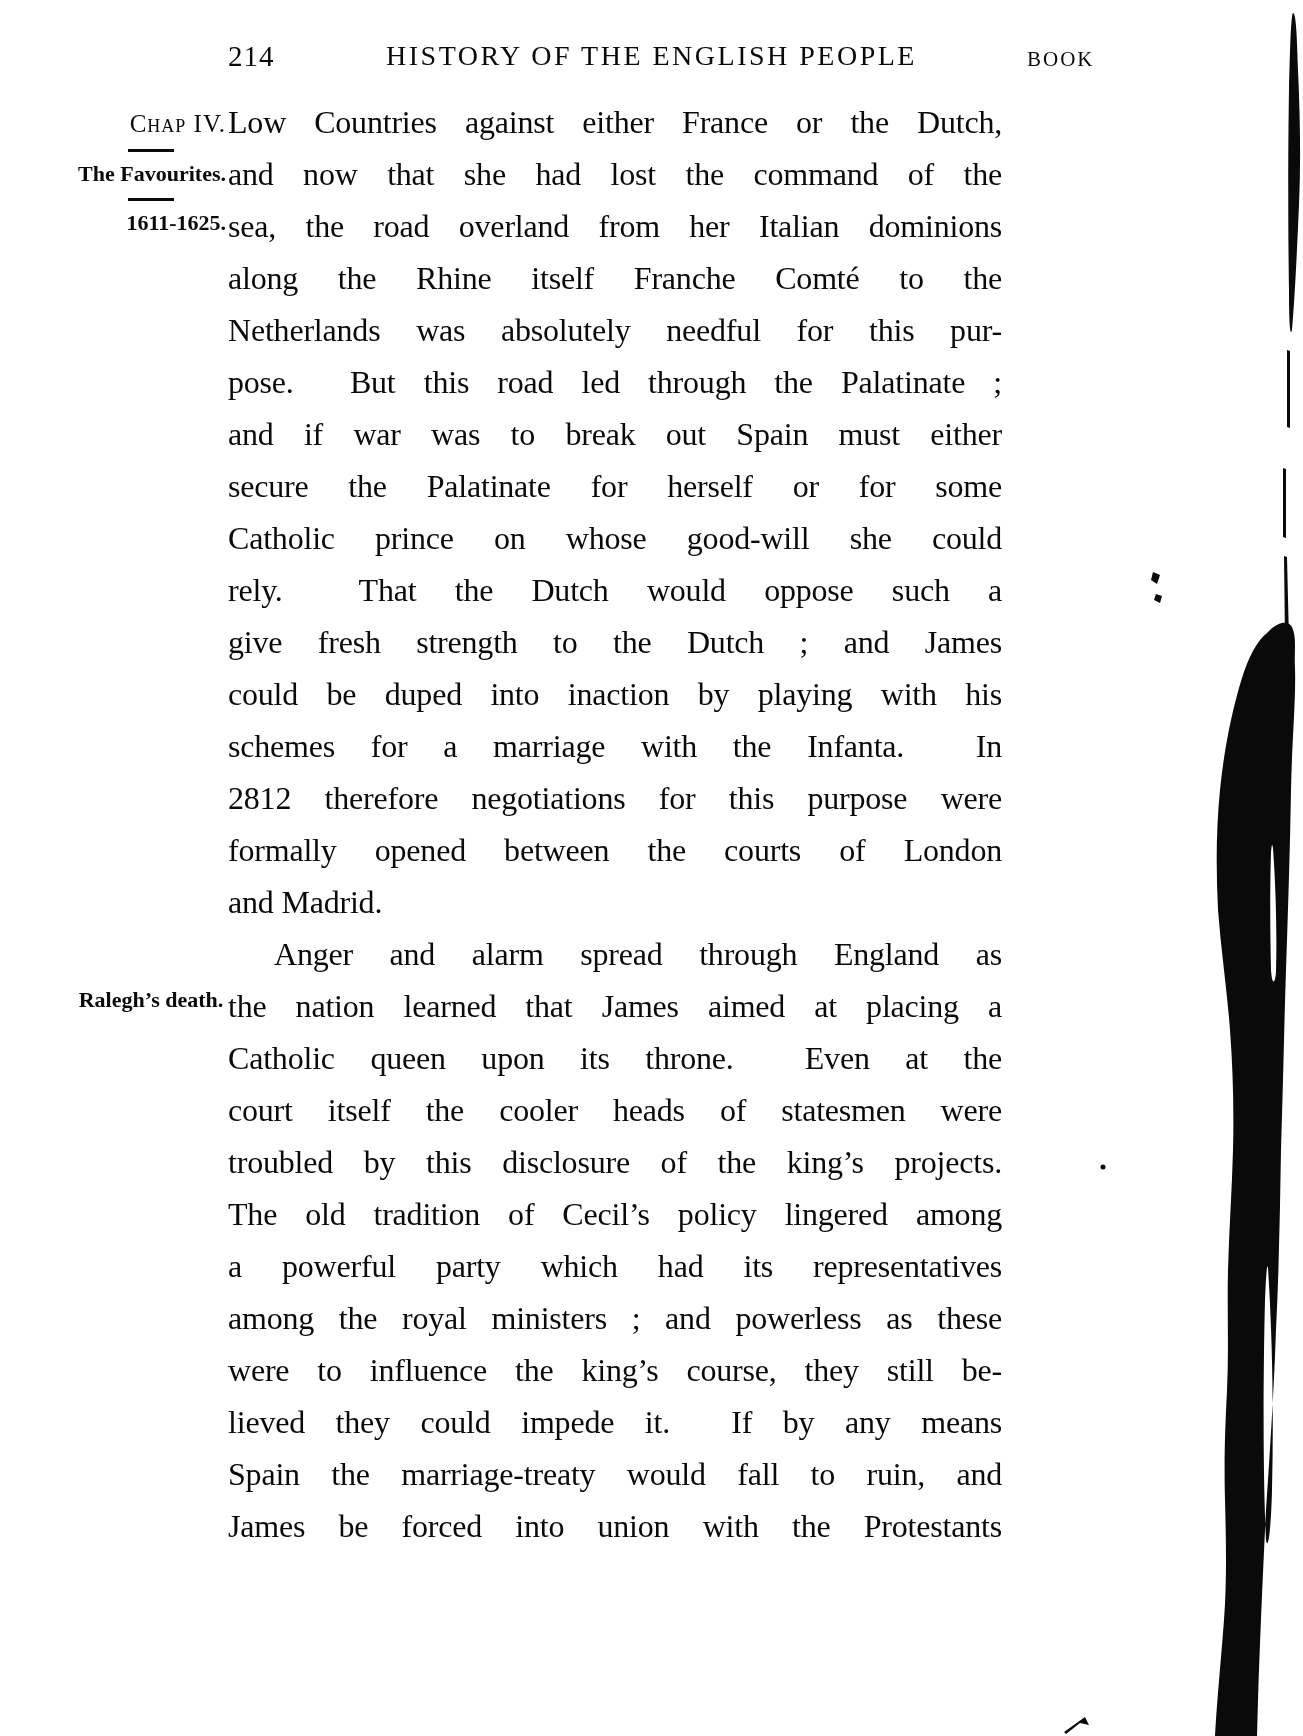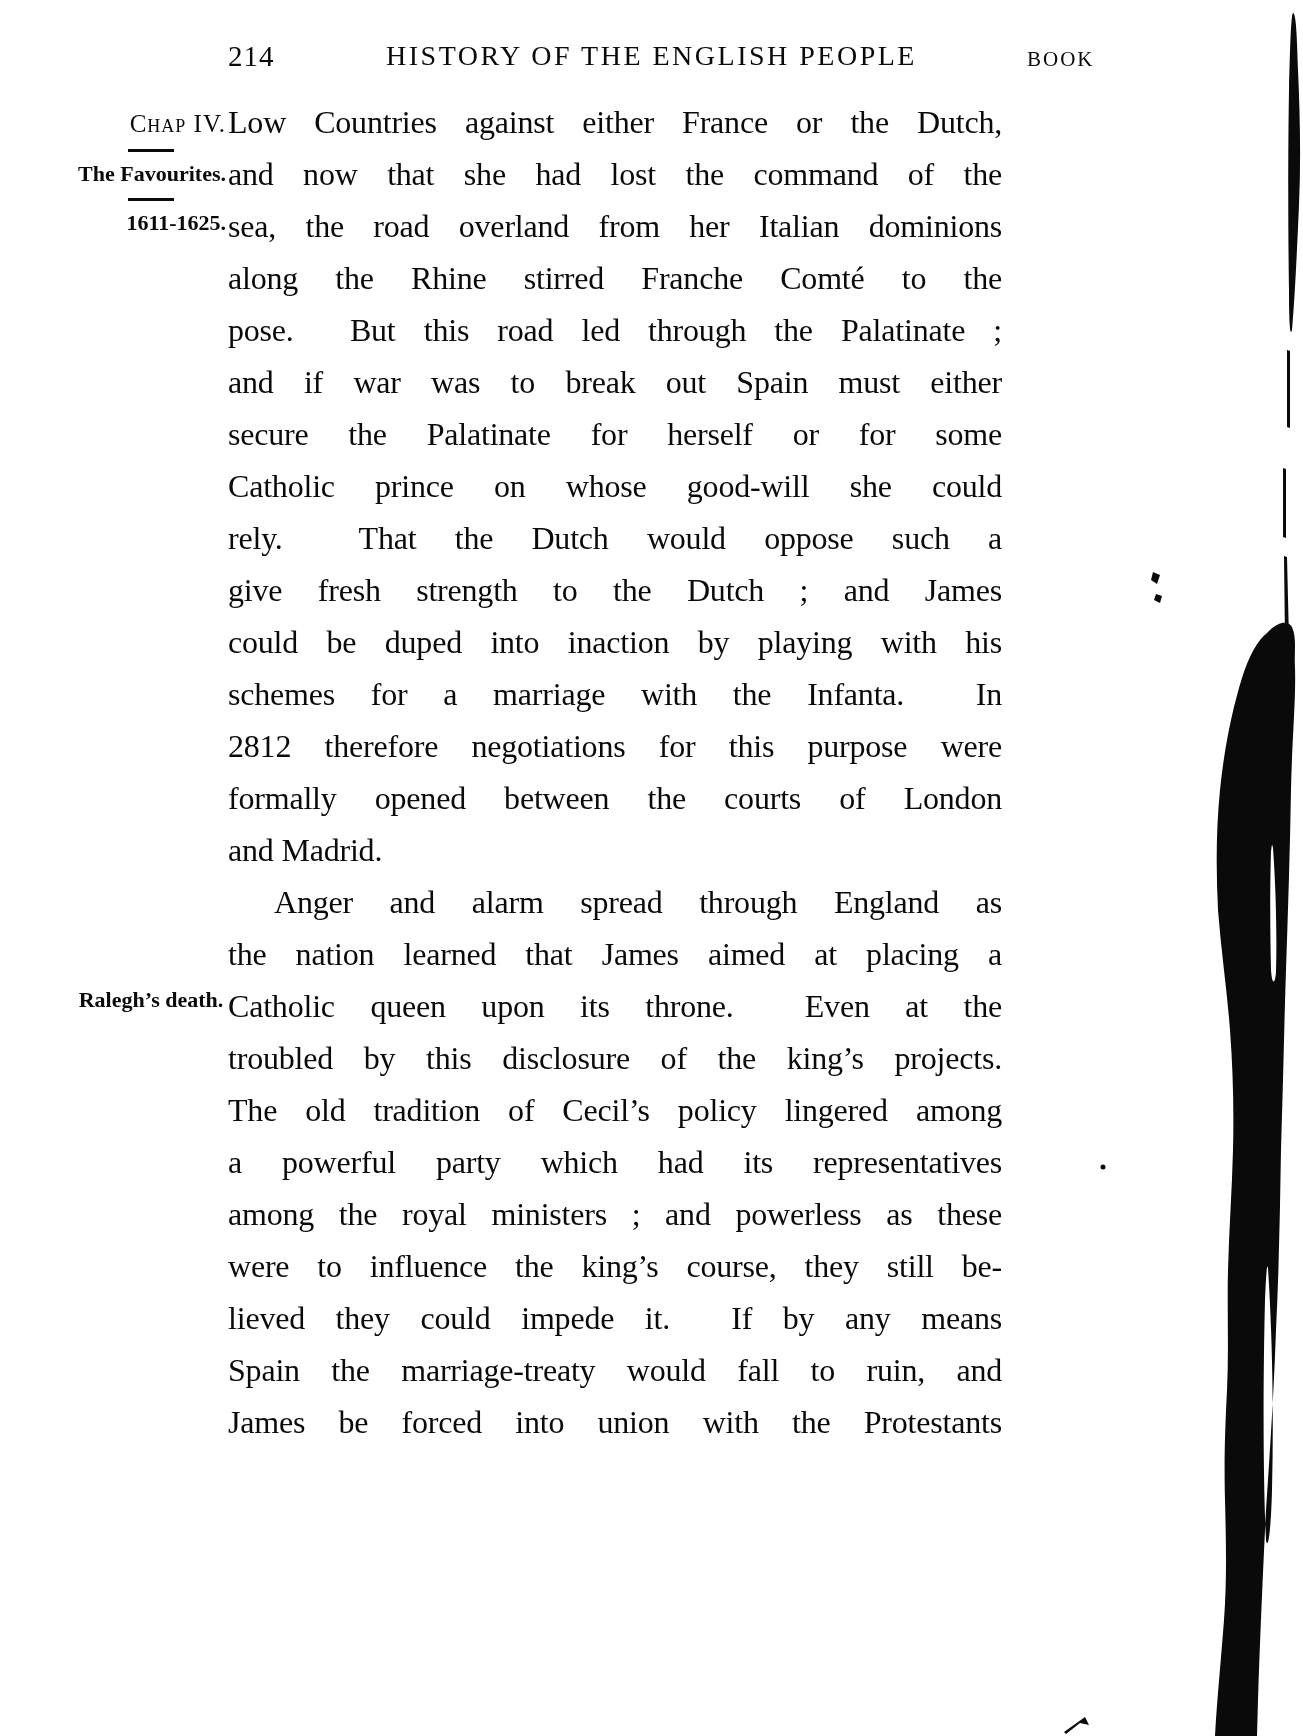--- a/index.html
+++ b/index.html
@@ -53,35 +53,37 @@
     <hr class="mrule">
     <div class="mbold">1611-1625.</div>
   </aside>
 
   <aside class="raleghnote">Ralegh’s death.</aside>
 
   <main class="textblock">
       <div class="line">Low Countries against either France or the Dutch,</div>
       <div class="line">and now that she had lost the command of the</div>
       <div class="line">sea, the road overland from her Italian dominions</div>
-      <div class="line">along the Rhine stirred Franche Comté to the</div>
+      <div class="line">along the Rhine itself Franche Comté to the</div>
+      <div class="line">Netherlands was absolutely needful for this pur-</div>
       <div class="line">pose.  But this road led through the Palatinate ;</div>
       <div class="line">and if war was to break out Spain must either</div>
       <div class="line">secure the Palatinate for herself or for some</div>
       <div class="line">Catholic prince on whose good-will she could</div>
       <div class="line">rely.  That the Dutch would oppose such a</div>
       <div class="line">give fresh strength to the Dutch ; and James</div>
       <div class="line">could be duped into inaction by playing with his</div>
       <div class="line">schemes for a marriage with the Infanta.  In</div>
       <div class="line">2812 therefore negotiations for this purpose were</div>
       <div class="line">formally opened between the courts of London</div>
       <div class="line no-justify">and Madrid.</div>
       <div class="line indent">Anger and alarm spread through England as</div>
       <div class="line">the nation learned that James aimed at placing a</div>
       <div class="line">Catholic queen upon its throne.  Even at the</div>
+      <div class="line">court itself the cooler heads of statesmen were</div>
       <div class="line">troubled by this disclosure of the king’s projects.</div>
       <div class="line">The old tradition of Cecil’s policy lingered among</div>
       <div class="line">a powerful party which had its representatives</div>
       <div class="line">among the royal ministers ; and powerless as these</div>
       <div class="line">were to influence the king’s course, they still be-</div>
       <div class="line">lieved they could impede it.  If by any means</div>
       <div class="line">Spain the marriage-treaty would fall to ruin, and</div>
       <div class="line">James be forced into union with the Protestants</div>
     </main>
 

